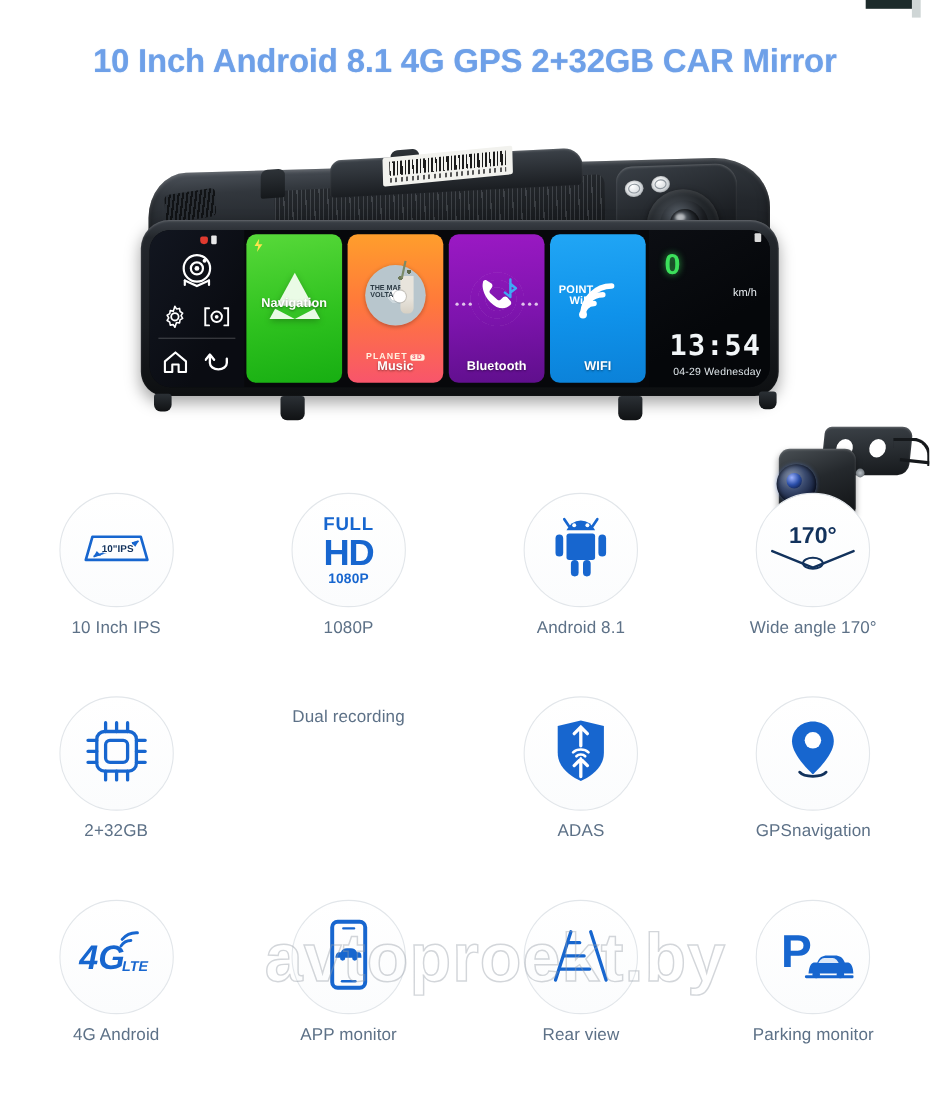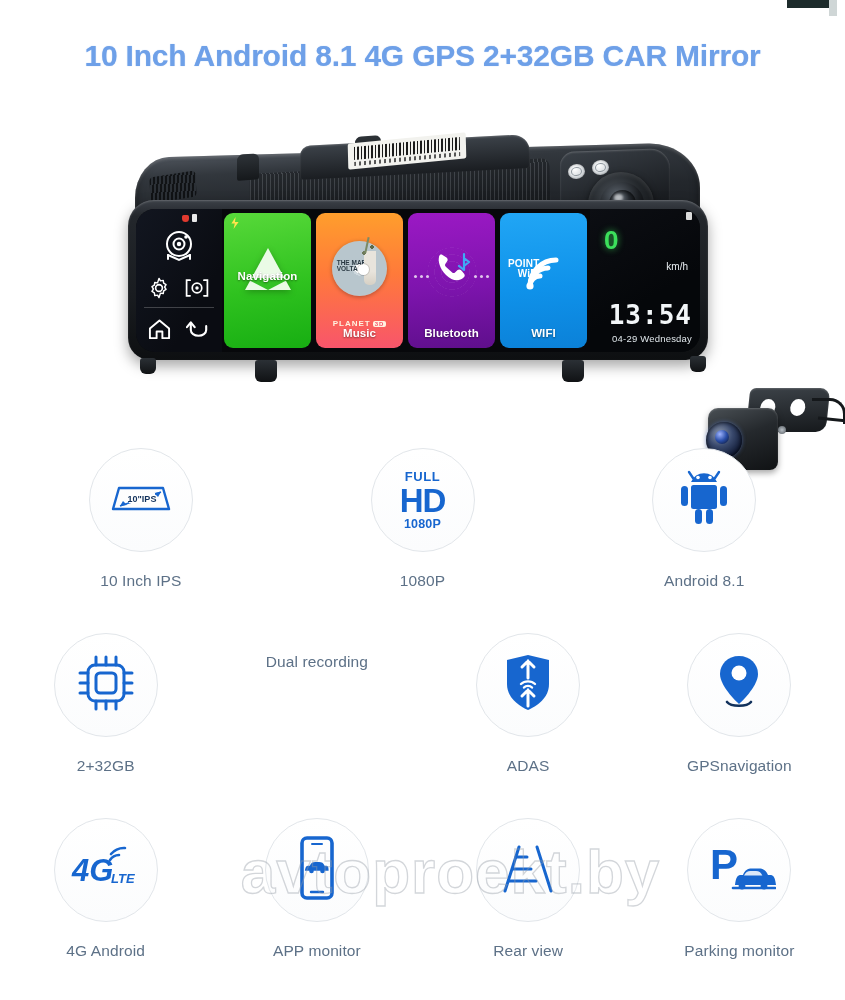--- a/index.html
+++ b/index.html
@@ -518,30 +518,30 @@
     width: 104px; height: 104px;
     border-radius: 50%;
     border: 1px solid #e2e6ea;
     background: linear-gradient(180deg,#ffffff 0%, #fbfcfd 100%);
     display: flex;
     align-items: center;
     justify-content: center;
     position: relative;
   }
   .flabel {
-    margin-top: 20px;
+    margin-top: 10px;
     font-size: 15.5px;
     color: #5d7187;
     letter-spacing: .1px;
     white-space: nowrap;
   }
 
   
   .hd-wrap { text-align:center; line-height:1; }
-  .hd-full { font-size:13px; font-weight:bold; color:#1766cf; letter-spacing:.6px; }
+  .hd-full { font-size:17px; font-weight:bold; color:#1766cf; letter-spacing:.6px; }
   .hd-big  { font-size:33px; font-weight:bold; color:#1766cf; letter-spacing:-1px; margin:1px 0; }
   .hd-sub  { font-size:12.5px; font-weight:bold; color:#1766cf; letter-spacing:.2px; }
 
   
   .watermark {
     position: absolute;
     left: 0; top: 836px;
     width: 845px;
     text-align: center;
     font-size: 62px;
@@ -771,20 +771,32 @@
               <rect x="7" y="17" width="7" height="20" rx="3.5" fill="#1766cf"></rect>
               <rect x="46" y="17" width="7" height="20" rx="3.5" fill="#1766cf"></rect>
               <rect x="21" y="40" width="7" height="15" rx="3.5" fill="#1766cf"></rect>
               <rect x="32" y="40" width="7" height="15" rx="3.5" fill="#1766cf"></rect>
             </svg>
           </span>
         </div>
         <span class="flabel">Android 8.1</span>
       </div>
 
+      <div class="fcell">
+        <div class="fcircle">
+          <span>
+            <svg width="86" height="56" viewBox="0 0 86 56">
+              <text x="43" y="24" font-family="Liberation Sans, sans-serif" font-size="21" font-weight="bold" fill="#12325c" text-anchor="middle">170°</text>
+              <path d="M6 31 L43 46 L80 31" fill="none" stroke="#12325c" stroke-width="2.2" stroke-linecap="round" stroke-linejoin="round"></path>
+              <ellipse cx="43" cy="42" rx="9" ry="5" fill="none" stroke="#12325c" stroke-width="1.8"></ellipse>
+            </svg>
+          </span>
+        </div>
+        <span class="flabel">Wide angle 170°</span>
+      </div>
     </div>
 
     <div class="frow">
 
       <div class="fcell">
         <div class="fcircle">
           <span>
             <svg width="62" height="62" viewBox="0 0 62 62">
               <rect x="13" y="13" width="36" height="36" rx="7" fill="none" stroke="#1766cf" stroke-width="3"></rect>
               <rect x="21" y="21" width="20" height="20" rx="4" fill="none" stroke="#1766cf" stroke-width="3"></rect>

